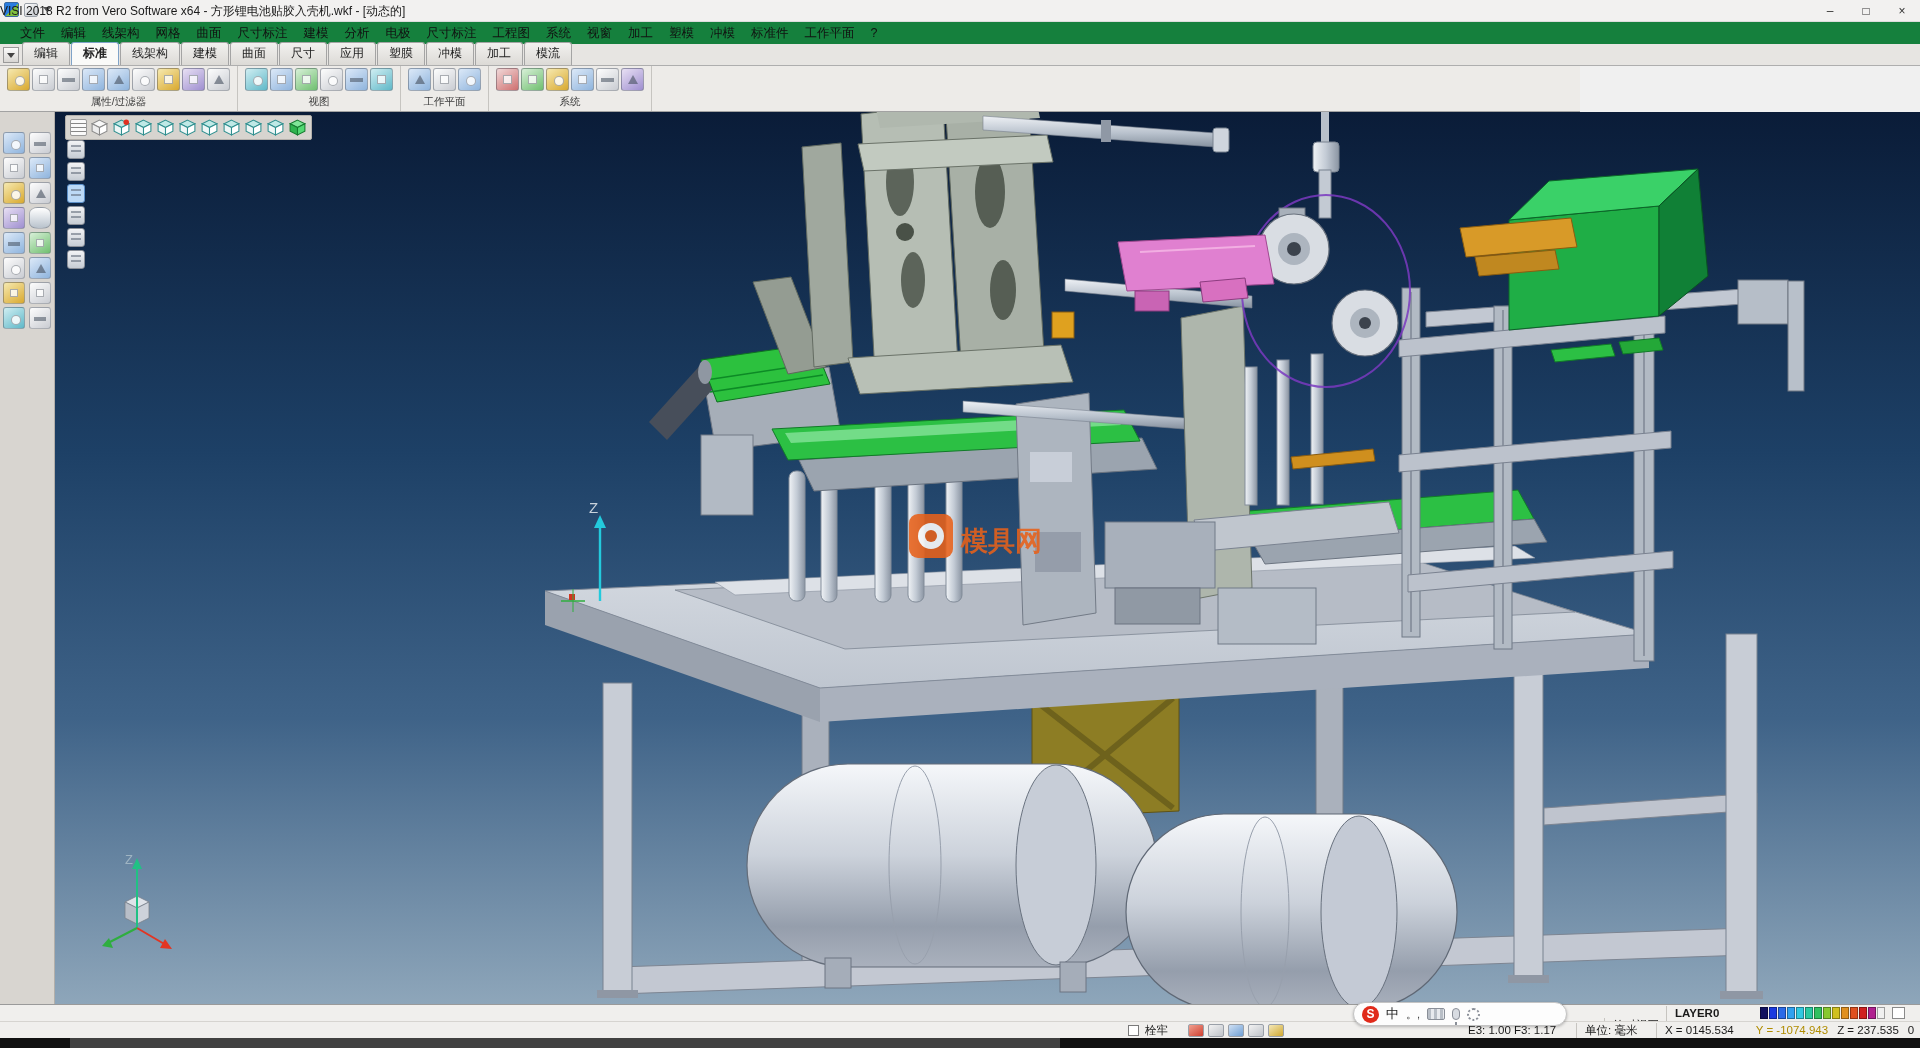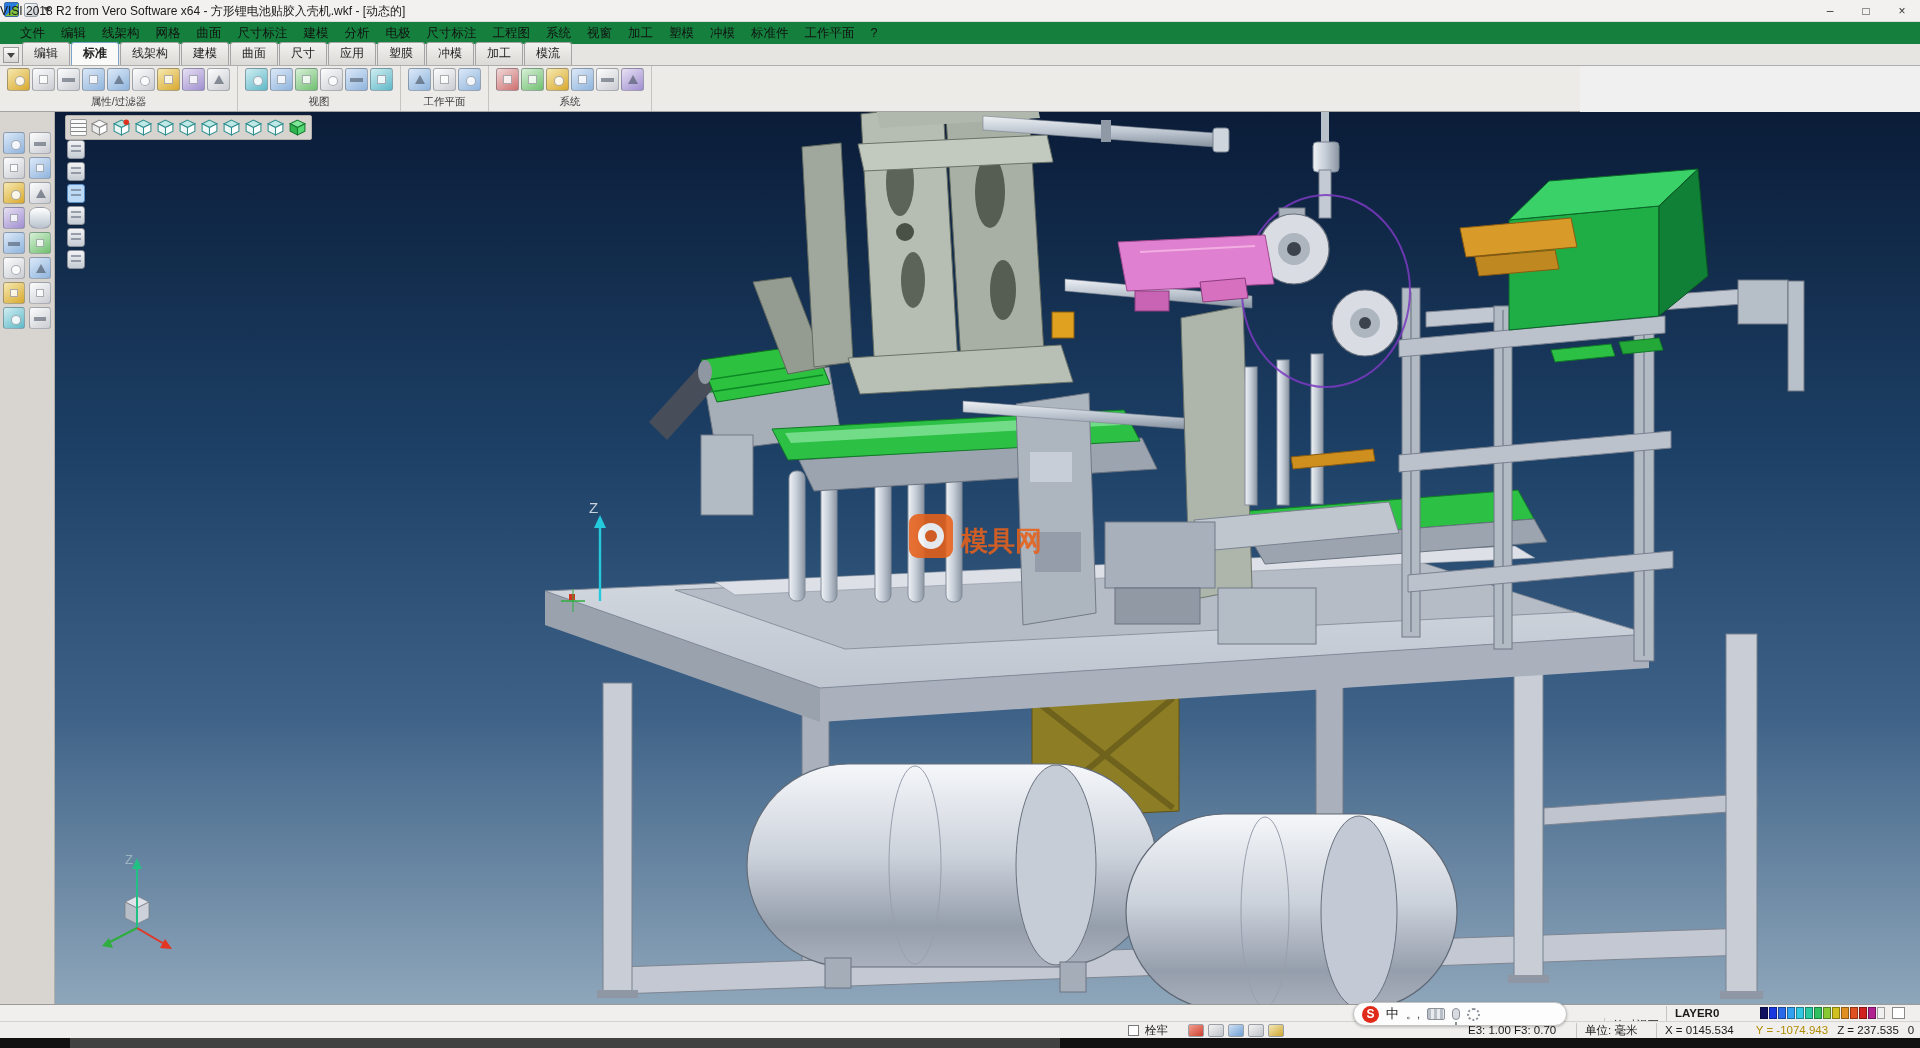--- a/index.html
+++ b/index.html
@@ -534,21 +534,21 @@
 <div class="srowB">
   <div class="lockbox"></div>
   <span class="sb-lock">栓牢</span>
   <div class="sicons">
     <div class="sicon siR"></div>
     <div class="sicon siG"></div>
     <div class="sicon siB"></div>
     <div class="sicon siG"></div>
     <div class="sicon siY"></div>
   </div>
-  <span class="sb-scale">E3: 1.00 F3: 0.70</span>
+  <span class="sb-scale">E3: 1.00 F3: 1.17</span>
   <span class="sb-units">单位: 毫米</span>
   <div class="sb-coords">
     <span>X = 0145.534</span>
     <span class="coordY">Y = -1074.943</span>
     <span>Z = 237.535</span>
     <span>0</span>
   </div>
 </div>
 
 <div class="ime">

